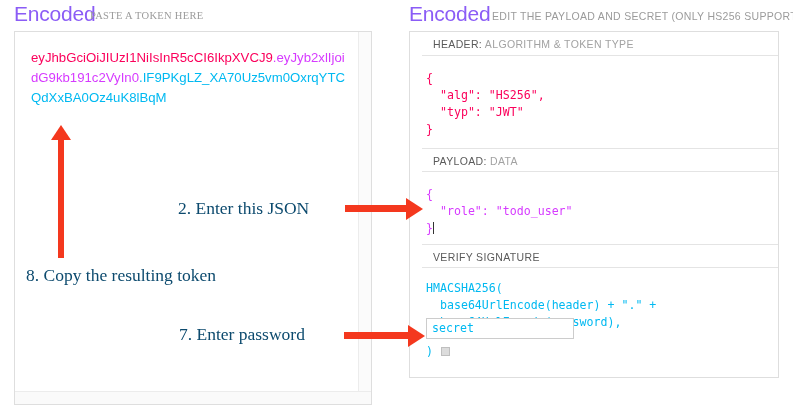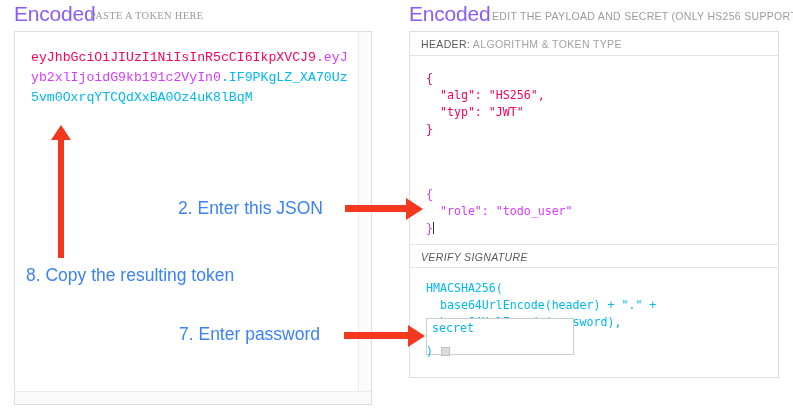--- a/index.html
+++ b/index.html
@@ -34,23 +34,23 @@
     left: 14px; top: 31px;
     width: 358px; height: 374px;
     border: 1px solid #dedede;
     background: #ffffff;
     box-sizing: border-box;
   }
   #encoded-textarea {
     position: absolute;
     left: 0; top: 0;
     width: 344px; height: 360px;
-    padding: 16px 4px 0 16px;
-    box-sizing: border-box;
-    font-family: Liberation Mono, monospace;
+    padding: 16px 11px 0 16px;
+    box-sizing: border-box;
+    font-family: Liberation Sans, sans-serif;
     font-size: 13.2px;
     line-height: 20px;
     word-break: break-all;
     white-space: normal;
     overflow: hidden;
   }
   #encoded-textarea .seg-header { color: #fb015b; }
   #encoded-textarea .seg-dot { color: #f2f2f2; }
   #encoded-textarea .seg-dot::after { content: "."; color: #d63aff; }
   #encoded-textarea .seg-payload { color: #d63aff; }
@@ -77,21 +77,21 @@
   #decoded-panel {
     position: absolute;
     left: 409px; top: 31px;
     width: 370px; height: 347px;
     border: 1px solid #dedede;
     background: #ffffff;
     box-sizing: border-box;
   }
   .dec-section-label {
     position: absolute;
-    left: 0; right: 0;
+    left: 12px; right: 0;
     height: 24px;
     line-height: 24px;
     padding-left: 11px;
     box-sizing: border-box;
     font-size: 10.5px;
     letter-spacing: 0.35px;
     border-bottom: 1px solid #e4e4e4;
     background: #ffffff;
     white-space: nowrap;
   }
@@ -110,35 +110,35 @@
   }
   .c-header { color: #fb015b; }
   .c-payload { color: #d63aff; }
   .c-sig { color: #00b9f1; }
 
   
   #dec-header-label { top: 0; }
   #dec-header-code  { top: 24px; height: 92px; }
   #dec-payload-label { top: 116px; border-top: 1px solid #e4e4e4; }
   #dec-payload-code  { top: 140px; height: 72px; }
-  #dec-verify-label  { top: 212px; border-top: 1px solid #e4e4e4; font-style: italic; }
+  #dec-verify-label  { top: 212px; border-top: 1px solid #e4e4e4; }
   #dec-verify-code   { top: 236px; height: 109px; }
 
   .text-caret {
     display: inline-block;
     width: 1px; height: 12px;
     background: #333;
     vertical-align: -2px;
     margin-left: 0px;
   }
 
   #secret-input {
     position: absolute;
     left: 16px; top: 50px;
-    width: 148px; height: 37px;
+    width: 148px; height: 21px;
     border: 1px solid #cccccc;
     background: #ffffff;
     box-sizing: border-box;
     font-family: "DejaVu Sans Mono", monospace;
     font-size: 11.6px;
     line-height: 19px;
     color: #00b9f1;
     padding-left: 5px;
     white-space: nowrap;
     overflow: hidden;
@@ -166,23 +166,23 @@
     font-size: 11.6px;
     line-height: 14px;
     color: #00b9f1;
     font-weight: bold;
     white-space: nowrap;
   }
 
   
   .anno-text {
     position: absolute;
-    color: #3b82f6;
+    color: #0c4a6e;
     font-size: 17.5px;
-    font-family: Liberation Sans, sans-serif;
+    font-family: Liberation Serif, serif;
     white-space: nowrap;
   }
   .anno-arrow-h {
     position: absolute;
     height: 7px;
     background: #f4381e;
   }
   .anno-arrow-head-right {
     position: absolute;
     width: 0; height: 0;
@@ -224,20 +224,24 @@
 
   <div class="dec-section-label" id="dec-header-label">
     <span class="lbl-strong">HEADER:</span>
     <span class="lbl-light">ALGORITHM &amp; TOKEN TYPE</span>
   </div>
   <div class="dec-code c-header" id="dec-header-code">{
   "alg": "HS256",
   "typ": "JWT"
 }</div>
 
+  <div class="dec-section-label" id="dec-payload-label">
+    <span class="lbl-strong">PAYLOAD:</span>
+    <span class="lbl-light">DATA</span>
+  </div>
   <div class="dec-code c-payload" id="dec-payload-code"><div>{</div><div>  "role": "todo_user"</div><div><span>}</span><span class="text-caret"></span></div></div>
 
   <div class="dec-section-label" id="dec-verify-label">
     <span class="lbl-strong">VERIFY SIGNATURE</span>
     <span class="lbl-light"></span>
   </div>
   <div id="dec-verify-code" style="position:absolute; left:0; right:0;">
     <div class="dec-code c-sig" style="position:absolute; left:0; top:0; padding-top:12px;">HMACSHA256(
   base64UrlEncode(header) + "." +
   base64UrlEncode(password),</div>

